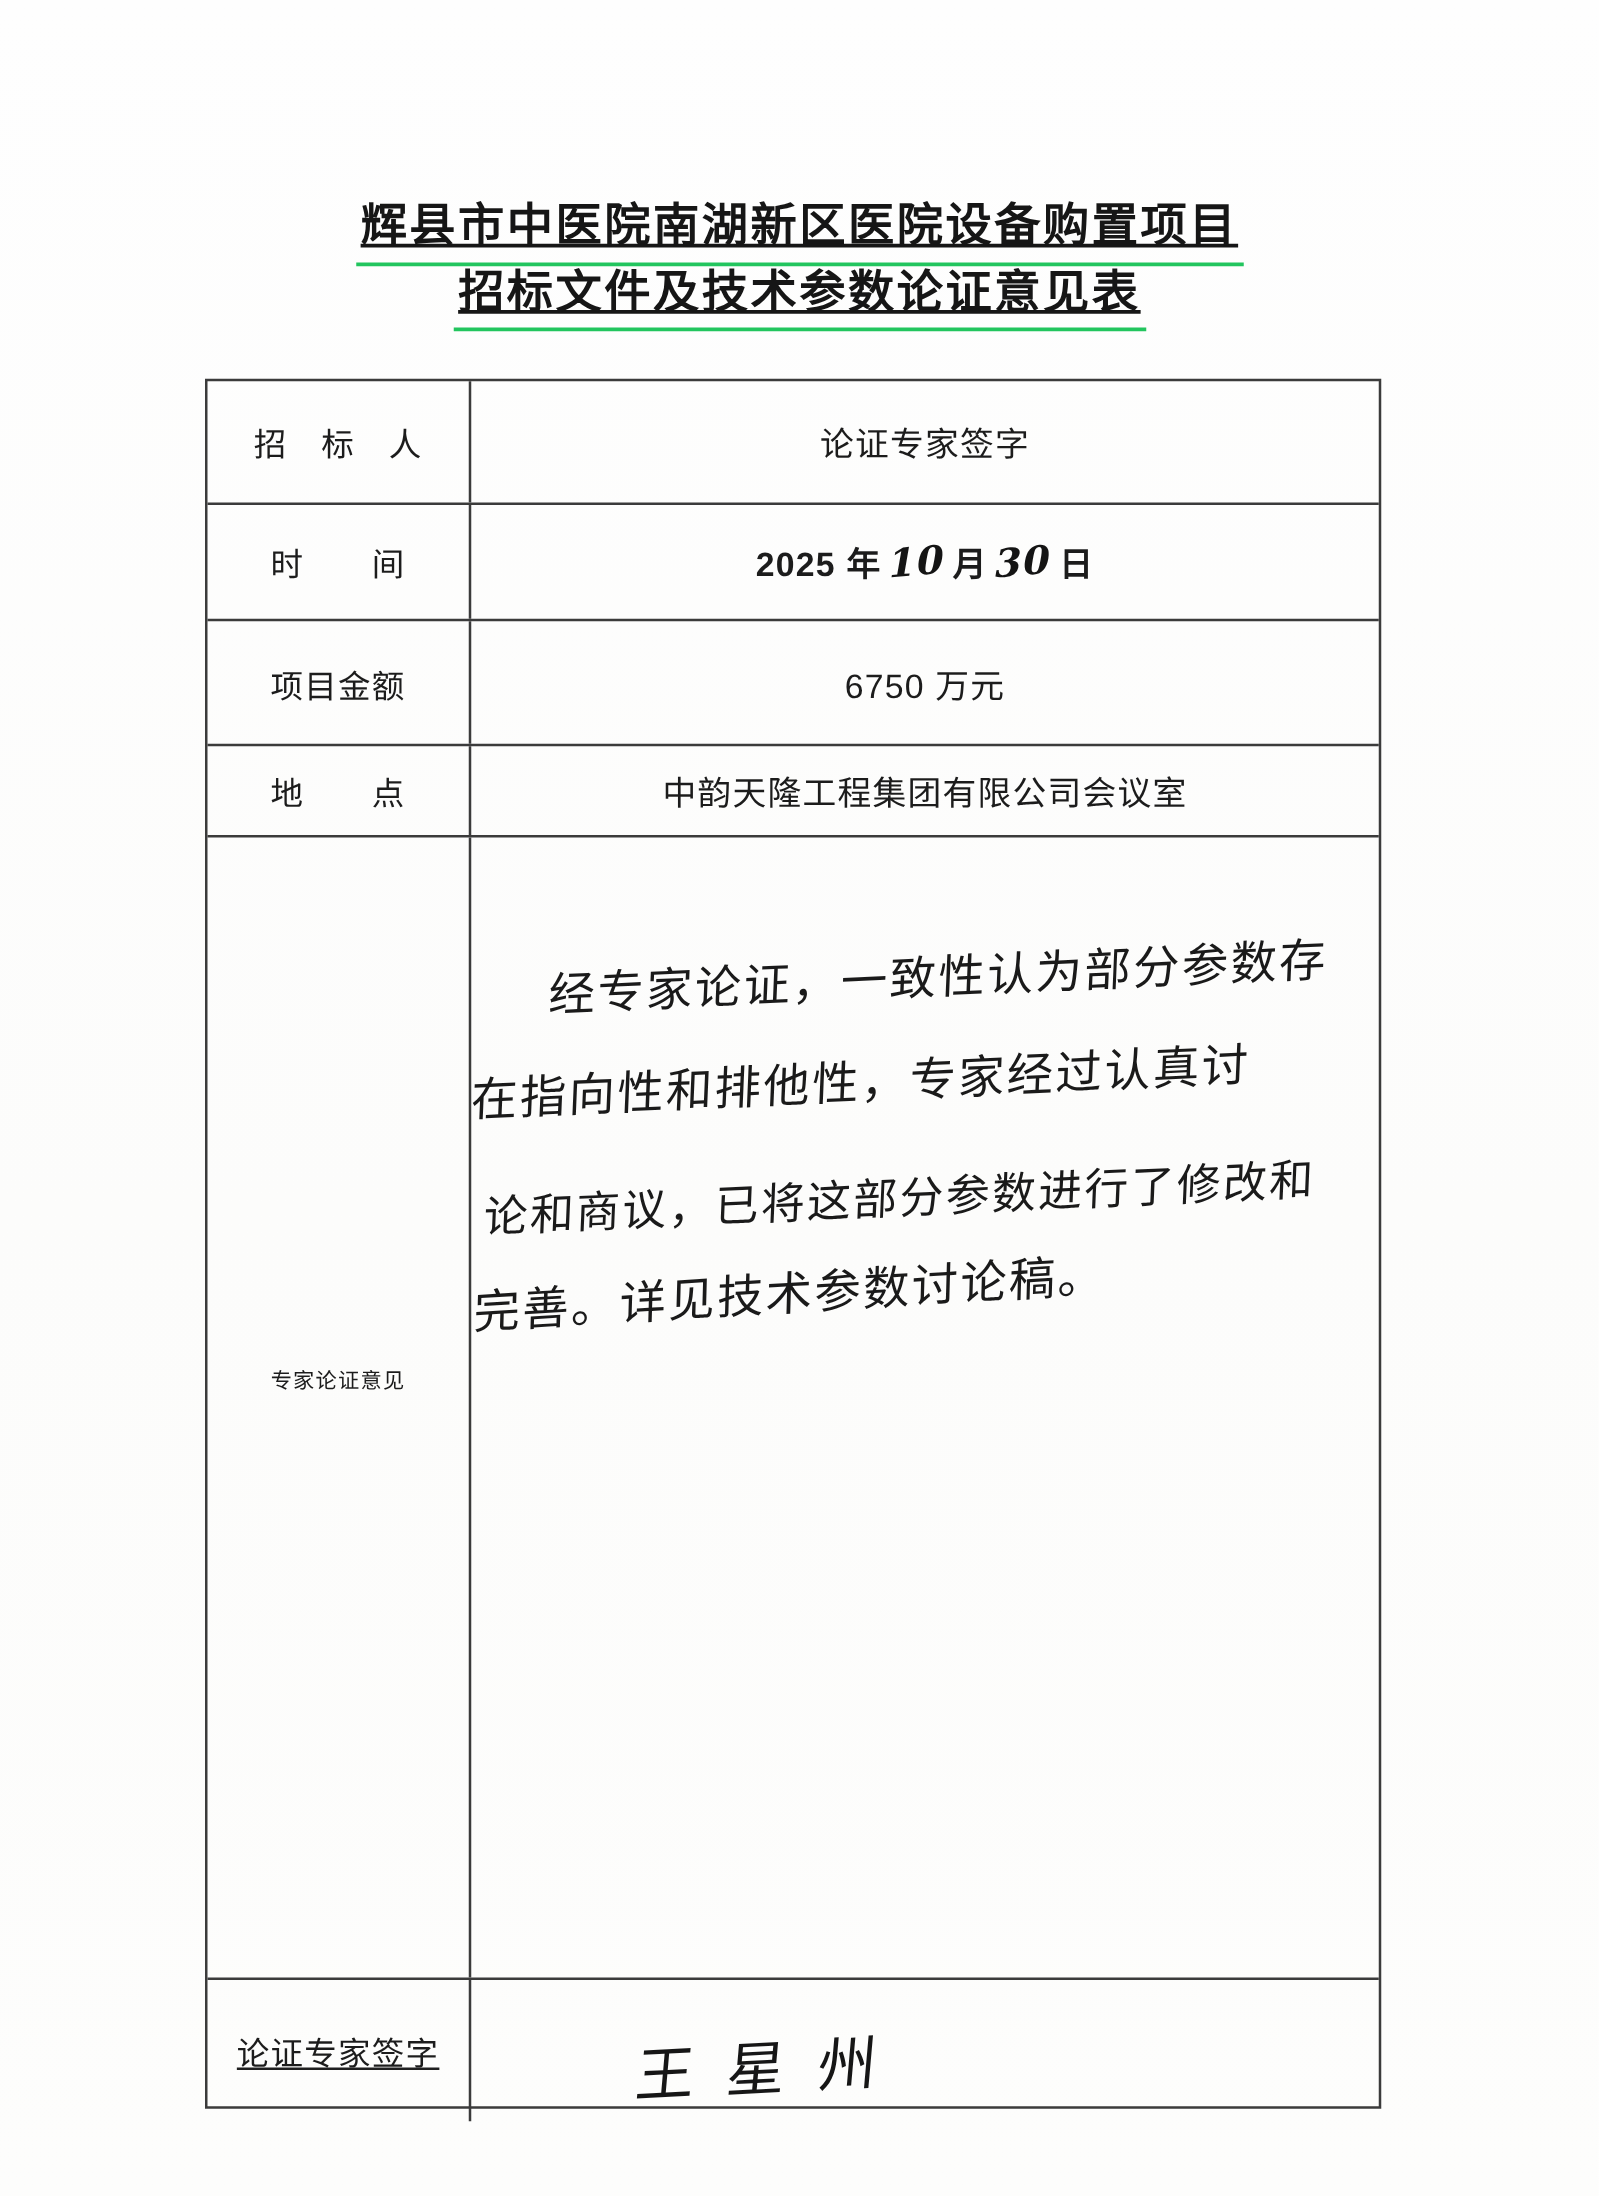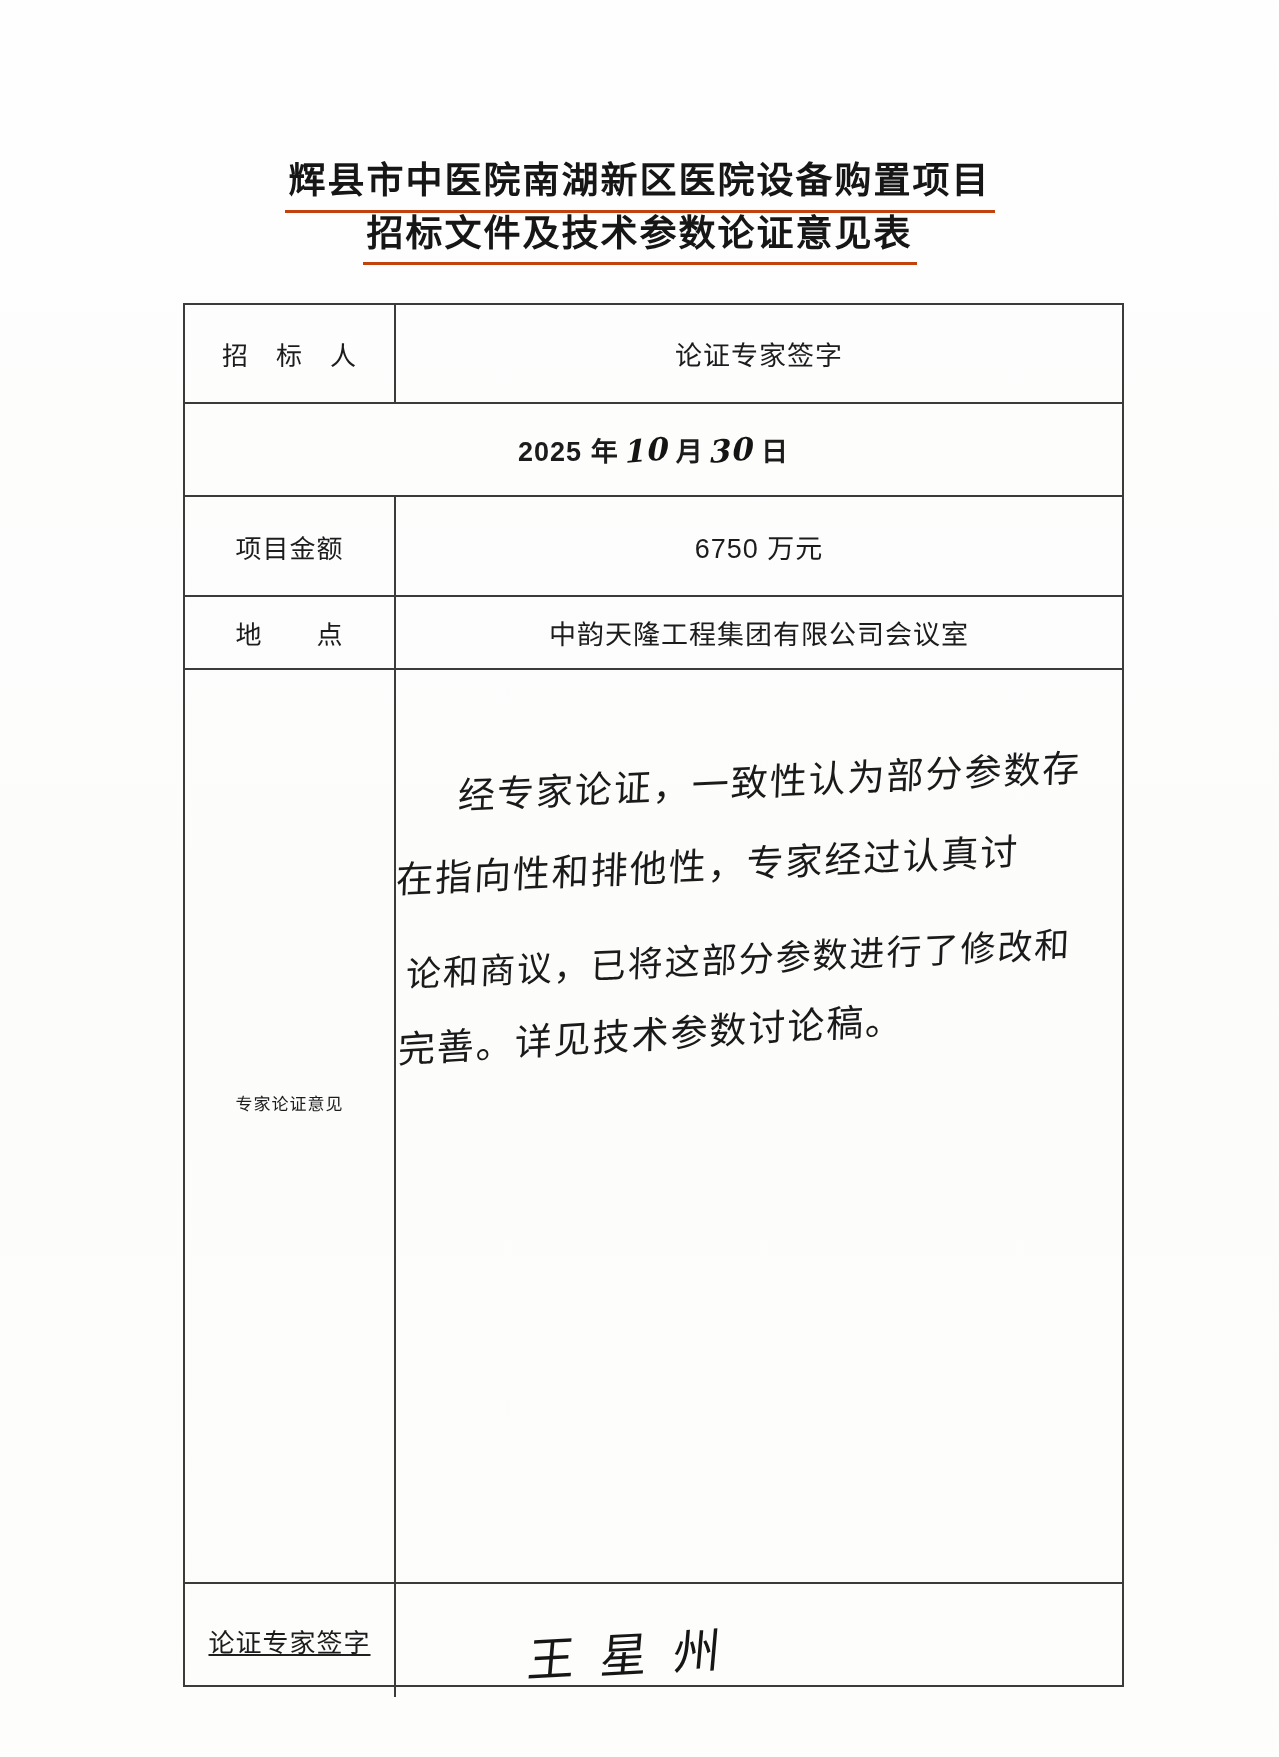--- a/index.html
+++ b/index.html
@@ -18,29 +18,30 @@
     position: absolute;
     top: 160px; left: 0; width: 100%;
     text-align: center;
   }
   .title-line {
     display: inline-block;
     font-size: 37px;
     font-weight: 700;
     letter-spacing: 2px;
     color: #161616;
-    border-bottom: 3px solid #c2410c;
+    border-bottom: 3px solid #22c55e;
     padding: 0 4px 7px 4px;
     line-height: 1.15;
+    text-decoration: underline;
   }
 
   
   .doc-table {
     position: absolute;
-    left: 183px; top: 303px;
+    left: 164px; top: 303px;
     width: 941px; height: 1384px;
     border: 2px solid #3b3b3b;
     display: flex;
     flex-direction: column;
     background: transparent;
   }
   .t-row {
     display: flex;
     border-bottom: 2px solid #3b3b3b;
     flex: 0 0 auto;
@@ -136,20 +137,21 @@
 </div>
 
 <div class="doc-table">
 
   <div class="t-row row-bidder">
     <div class="label-cell">招　标　人</div>
     <div class="value-cell">论证专家签字</div>
   </div>
 
   <div class="t-row row-time">
+    <div class="label-cell">时　　间</div>
     <div class="value-cell">
       <span class="date-part">2025 年</span>
       <span class="hand-num">10</span>
       <span class="date-part">月</span>
       <span class="hand-num">30</span>
       <span class="date-part">日</span>
     </div>
   </div>
 
   <div class="t-row row-amount">

